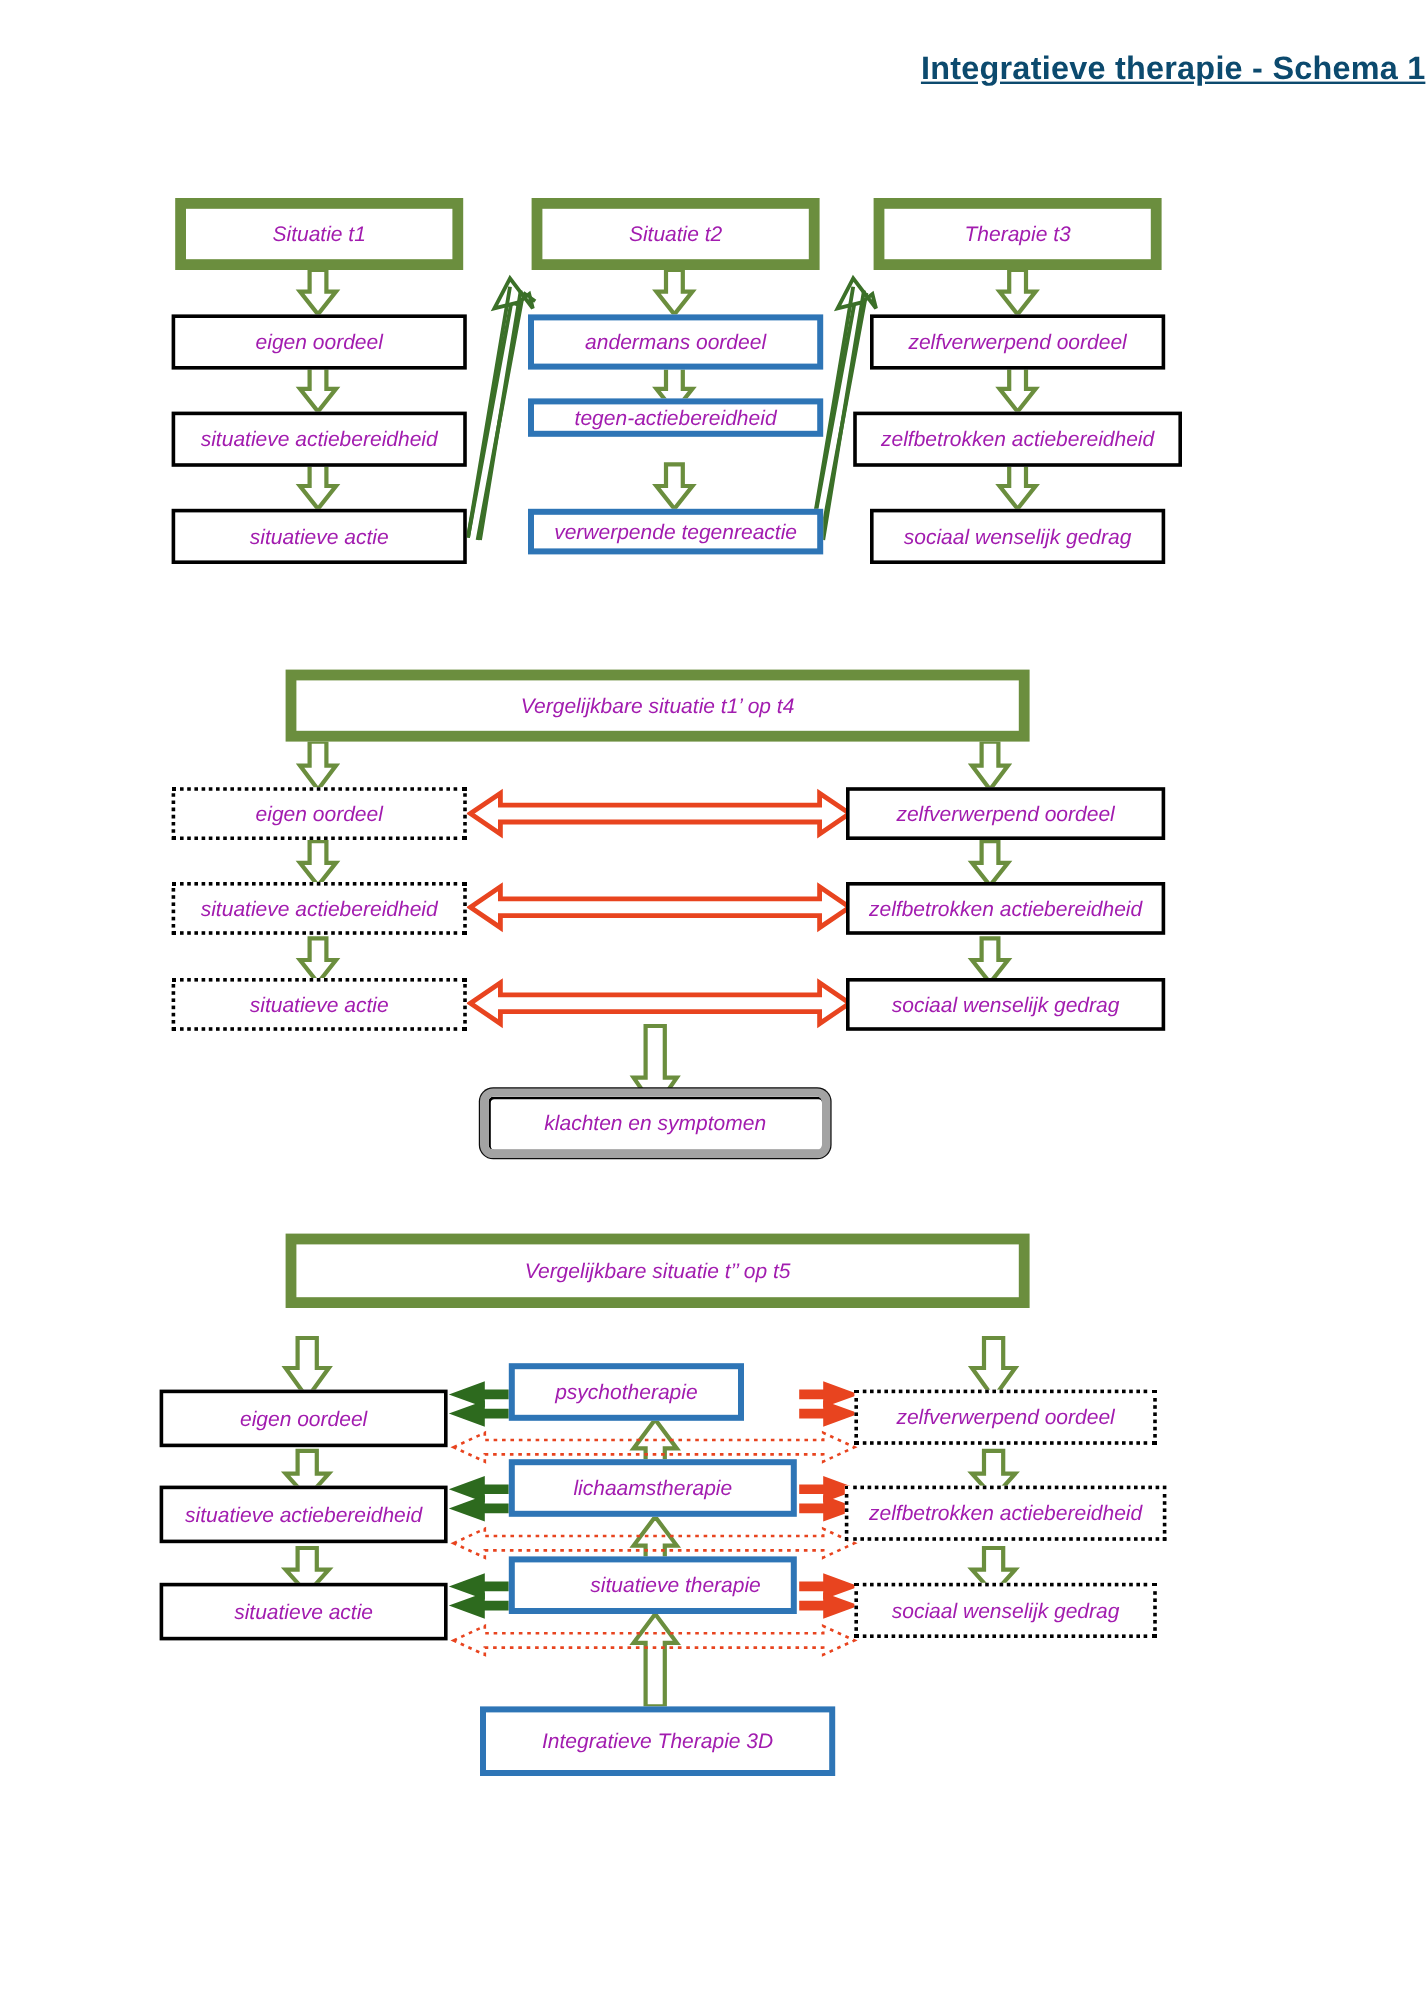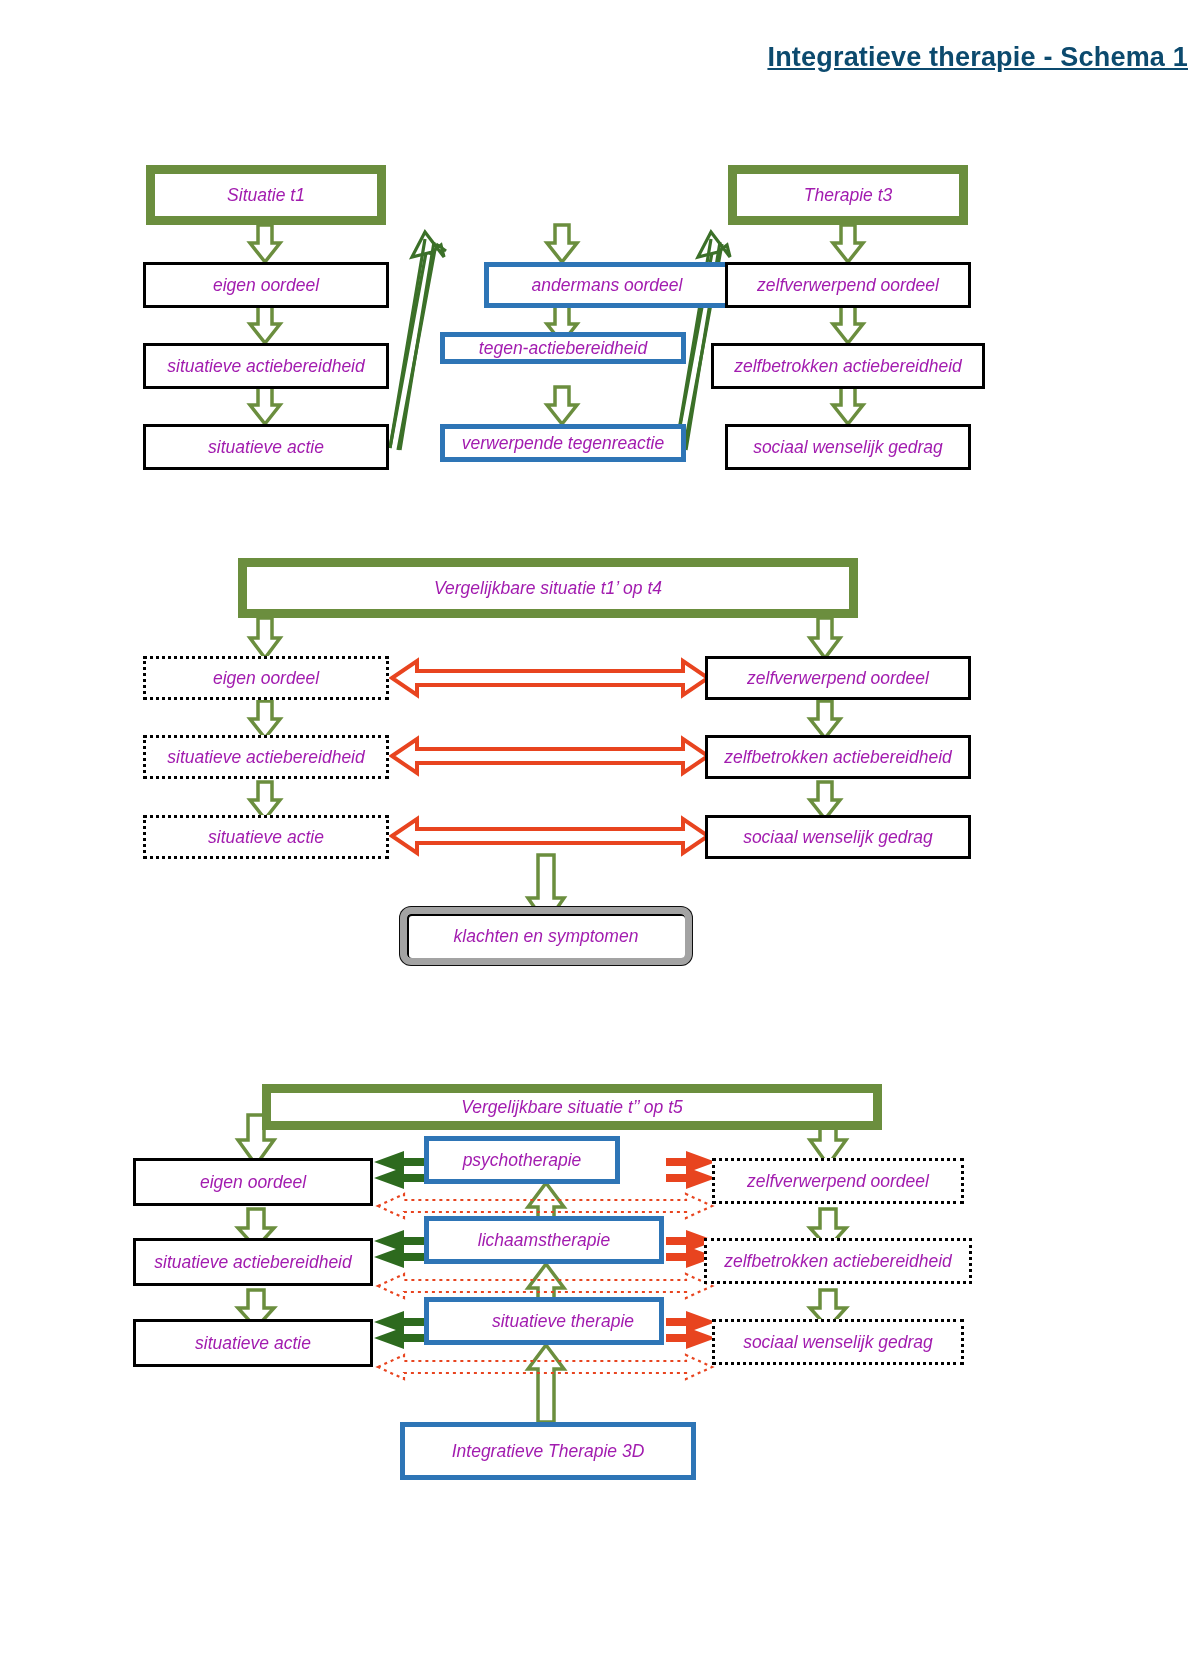--- a/index.html
+++ b/index.html
@@ -128,42 +128,43 @@
       <path d="M378,1286 L404,1274 L404,1280 L686,1280 L686,1274 L712,1286 L686,1298 L686,1292 L404,1292 L404,1298 Z"></path>
       <path d="M378,1367 L404,1355 L404,1361 L686,1361 L686,1355 L712,1367 L686,1379 L686,1373 L404,1373 L404,1379 Z"></path>
     </g>
   </svg>
 
   <div class="box b-green" style="left:146px;top:165px;width:240px;height:60px;">Situatie t1</div>
   <div class="box b-black" style="left:143px;top:262px;width:246px;height:46px;">eigen oordeel</div>
   <div class="box b-black" style="left:143px;top:343px;width:246px;height:46px;">situatieve actiebereidheid</div>
   <div class="box b-black" style="left:143px;top:424px;width:246px;height:46px;">situatieve actie</div>
 
-  <div class="box b-blue" style="left:440px;top:262px;width:246px;height:46px;margin-left:44px;">andermans oordeel</div>
+  <div class="box b-green" style="left:443px;top:165px;width:240px;height:60px;">Situatie t2</div>
+  <div class="box b-blue" style="left:440px;top:262px;width:246px;height:46px;">andermans oordeel</div>
   <div class="box b-blue" style="left:440px;top:332px;width:246px;height:32px;">tegen-actiebereidheid</div>
   <div class="box b-blue" style="left:440px;top:424px;width:246px;height:38px;">verwerpende tegenreactie</div>
 
   <div class="box b-green" style="left:728px;top:165px;width:240px;height:60px;">Therapie t3</div>
   <div class="box b-black" style="left:725px;top:262px;width:246px;height:46px;">zelfverwerpend oordeel</div>
   <div class="box b-black" style="left:711px;top:343px;width:274px;height:46px;">zelfbetrokken actiebereidheid</div>
   <div class="box b-black" style="left:725px;top:424px;width:246px;height:46px;">sociaal wenselijk gedrag</div>
 
   <div class="box b-green" style="left:238px;top:558px;width:620px;height:60px;">Vergelijkbare situatie t1’ op t4</div>
 
   <div class="box b-dotted" style="left:143px;top:656px;width:246px;height:44px;">eigen oordeel</div>
   <div class="box b-dotted" style="left:143px;top:735px;width:246px;height:44px;">situatieve actiebereidheid</div>
   <div class="box b-dotted" style="left:143px;top:815px;width:246px;height:44px;">situatieve actie</div>
 
   <div class="box b-black" style="left:705px;top:656px;width:266px;height:44px;">zelfverwerpend oordeel</div>
   <div class="box b-black" style="left:705px;top:735px;width:266px;height:44px;">zelfbetrokken actiebereidheid</div>
   <div class="box b-black" style="left:705px;top:815px;width:266px;height:44px;">sociaal wenselijk gedrag</div>
 
   <div class="box b-rough" style="left:400px;top:907px;width:292px;height:58px;">klachten en symptomen</div>
 
-  <div class="box b-green" style="left:238px;top:1084px;width:620px;height:46px;margin-left:24px;">Vergelijkbare situatie t’’ op t5</div>
+  <div class="box b-green" style="left:238px;top:1028px;width:620px;height:62px;">Vergelijkbare situatie t’’ op t5</div>
 
   <div class="box b-black" style="left:133px;top:1158px;width:240px;height:48px;">eigen oordeel</div>
   <div class="box b-black" style="left:133px;top:1238px;width:240px;height:48px;">situatieve actiebereidheid</div>
   <div class="box b-black" style="left:133px;top:1319px;width:240px;height:48px;">situatieve actie</div>
 
   <div class="box b-blue" style="left:424px;top:1136px;width:196px;height:48px;">psychotherapie</div>
   <div class="box b-blue" style="left:424px;top:1216px;width:240px;height:48px;">lichaamstherapie</div>
   <div class="box b-blue" style="left:424px;top:1297px;width:240px;height:48px;padding-left:44px;">situatieve therapie</div>
 
   <div class="box b-dotted" style="left:712px;top:1158px;width:252px;height:46px;">zelfverwerpend oordeel</div>

